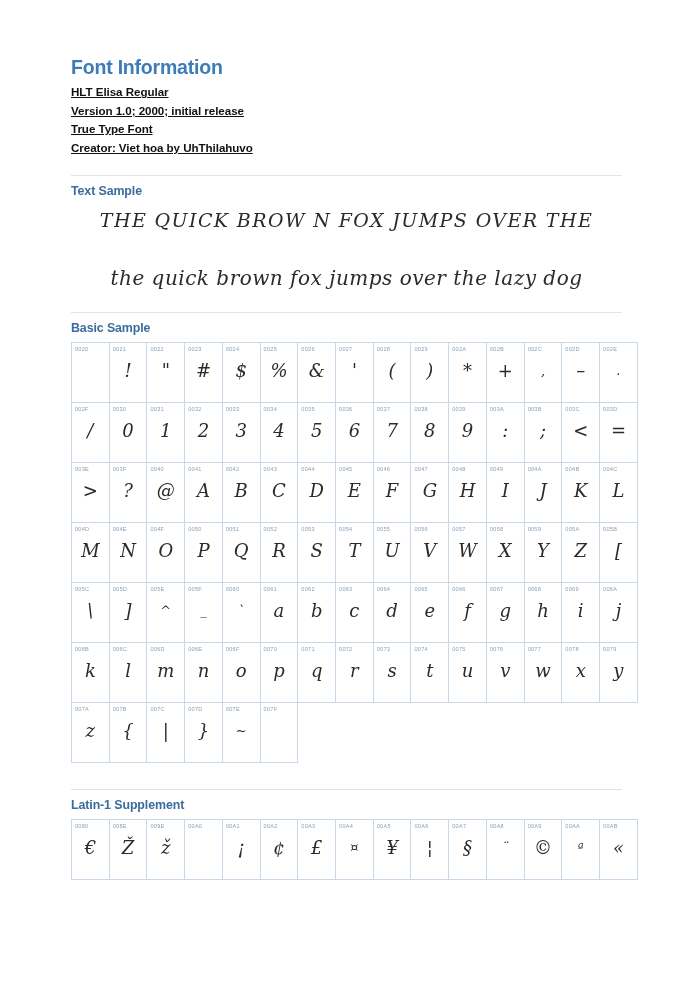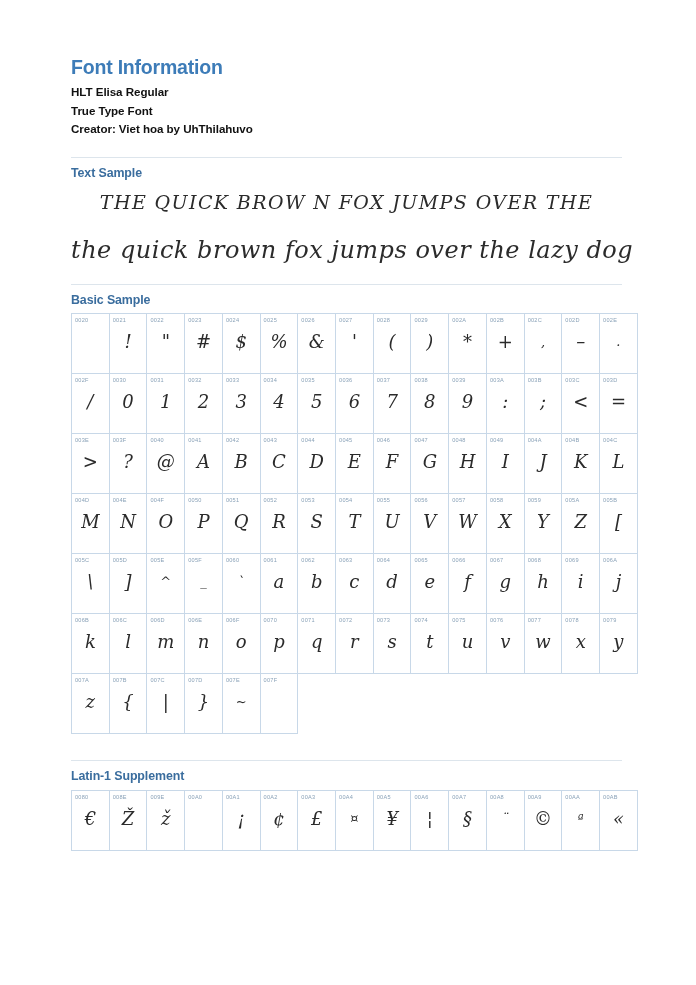--- a/index.html
+++ b/index.html
@@ -38,20 +38,21 @@
     margin: 0 0 5px 0;
     line-height: 1.15;
   }
   .meta-line {
     font-size: 11.6px;
     font-weight: bold;
     color: #111111;
     line-height: 18.4px;
     letter-spacing: -0.05px;
     white-space: nowrap;
+    text-decoration: underline;
   }
 
   
   .section {
     margin-top: 14px;
   }
   .rule {
     border: 0;
     border-top: 1px solid #dde5ec;
     margin: 0 0 7px 0;
@@ -78,24 +79,24 @@
     color: #2b2b2b;
     text-align: center;
     white-space: nowrap;
   }
   .sample-upper {
     font-size: 19px;
     line-height: 27px;
     letter-spacing: 1.4px;
   }
   .sample-lower {
-    font-size: 24px;
+    font-size: 20px;
     line-height: 24px;
     letter-spacing: 0.5px;
-    margin-top: 22px;
+    margin-top: 32px;
   }
 
   
   .glyph-table {
     border-collapse: collapse;
     table-layout: fixed;
     width: 551px;
     margin-top: 2px;
   }
   .glyph-table td {
@@ -143,20 +144,21 @@
 </head>
 <body>
 
 <div class="page">
   <div class="content">
 
     <div>
       <h1 class="doc-title">Font Information</h1>
       <div>
         <div class="meta-line">HLT Elisa Regular</div>
+        <div class="meta-line">Version 1.0; 2000; initial release</div>
         <div class="meta-line">True Type Font</div>
         <div class="meta-line">Creator: Viet hoa by UhThilahuvo</div>
       </div>
     </div>
 
     <div class="section" style="margin-top:18px;">
       <hr class="rule">
       <div class="section-title">Text Sample</div>
       <div class="sample-block">
         <div class="sample-line sample-upper">THE QUICK BROW N FOX JUMPS OVER THE</div>

